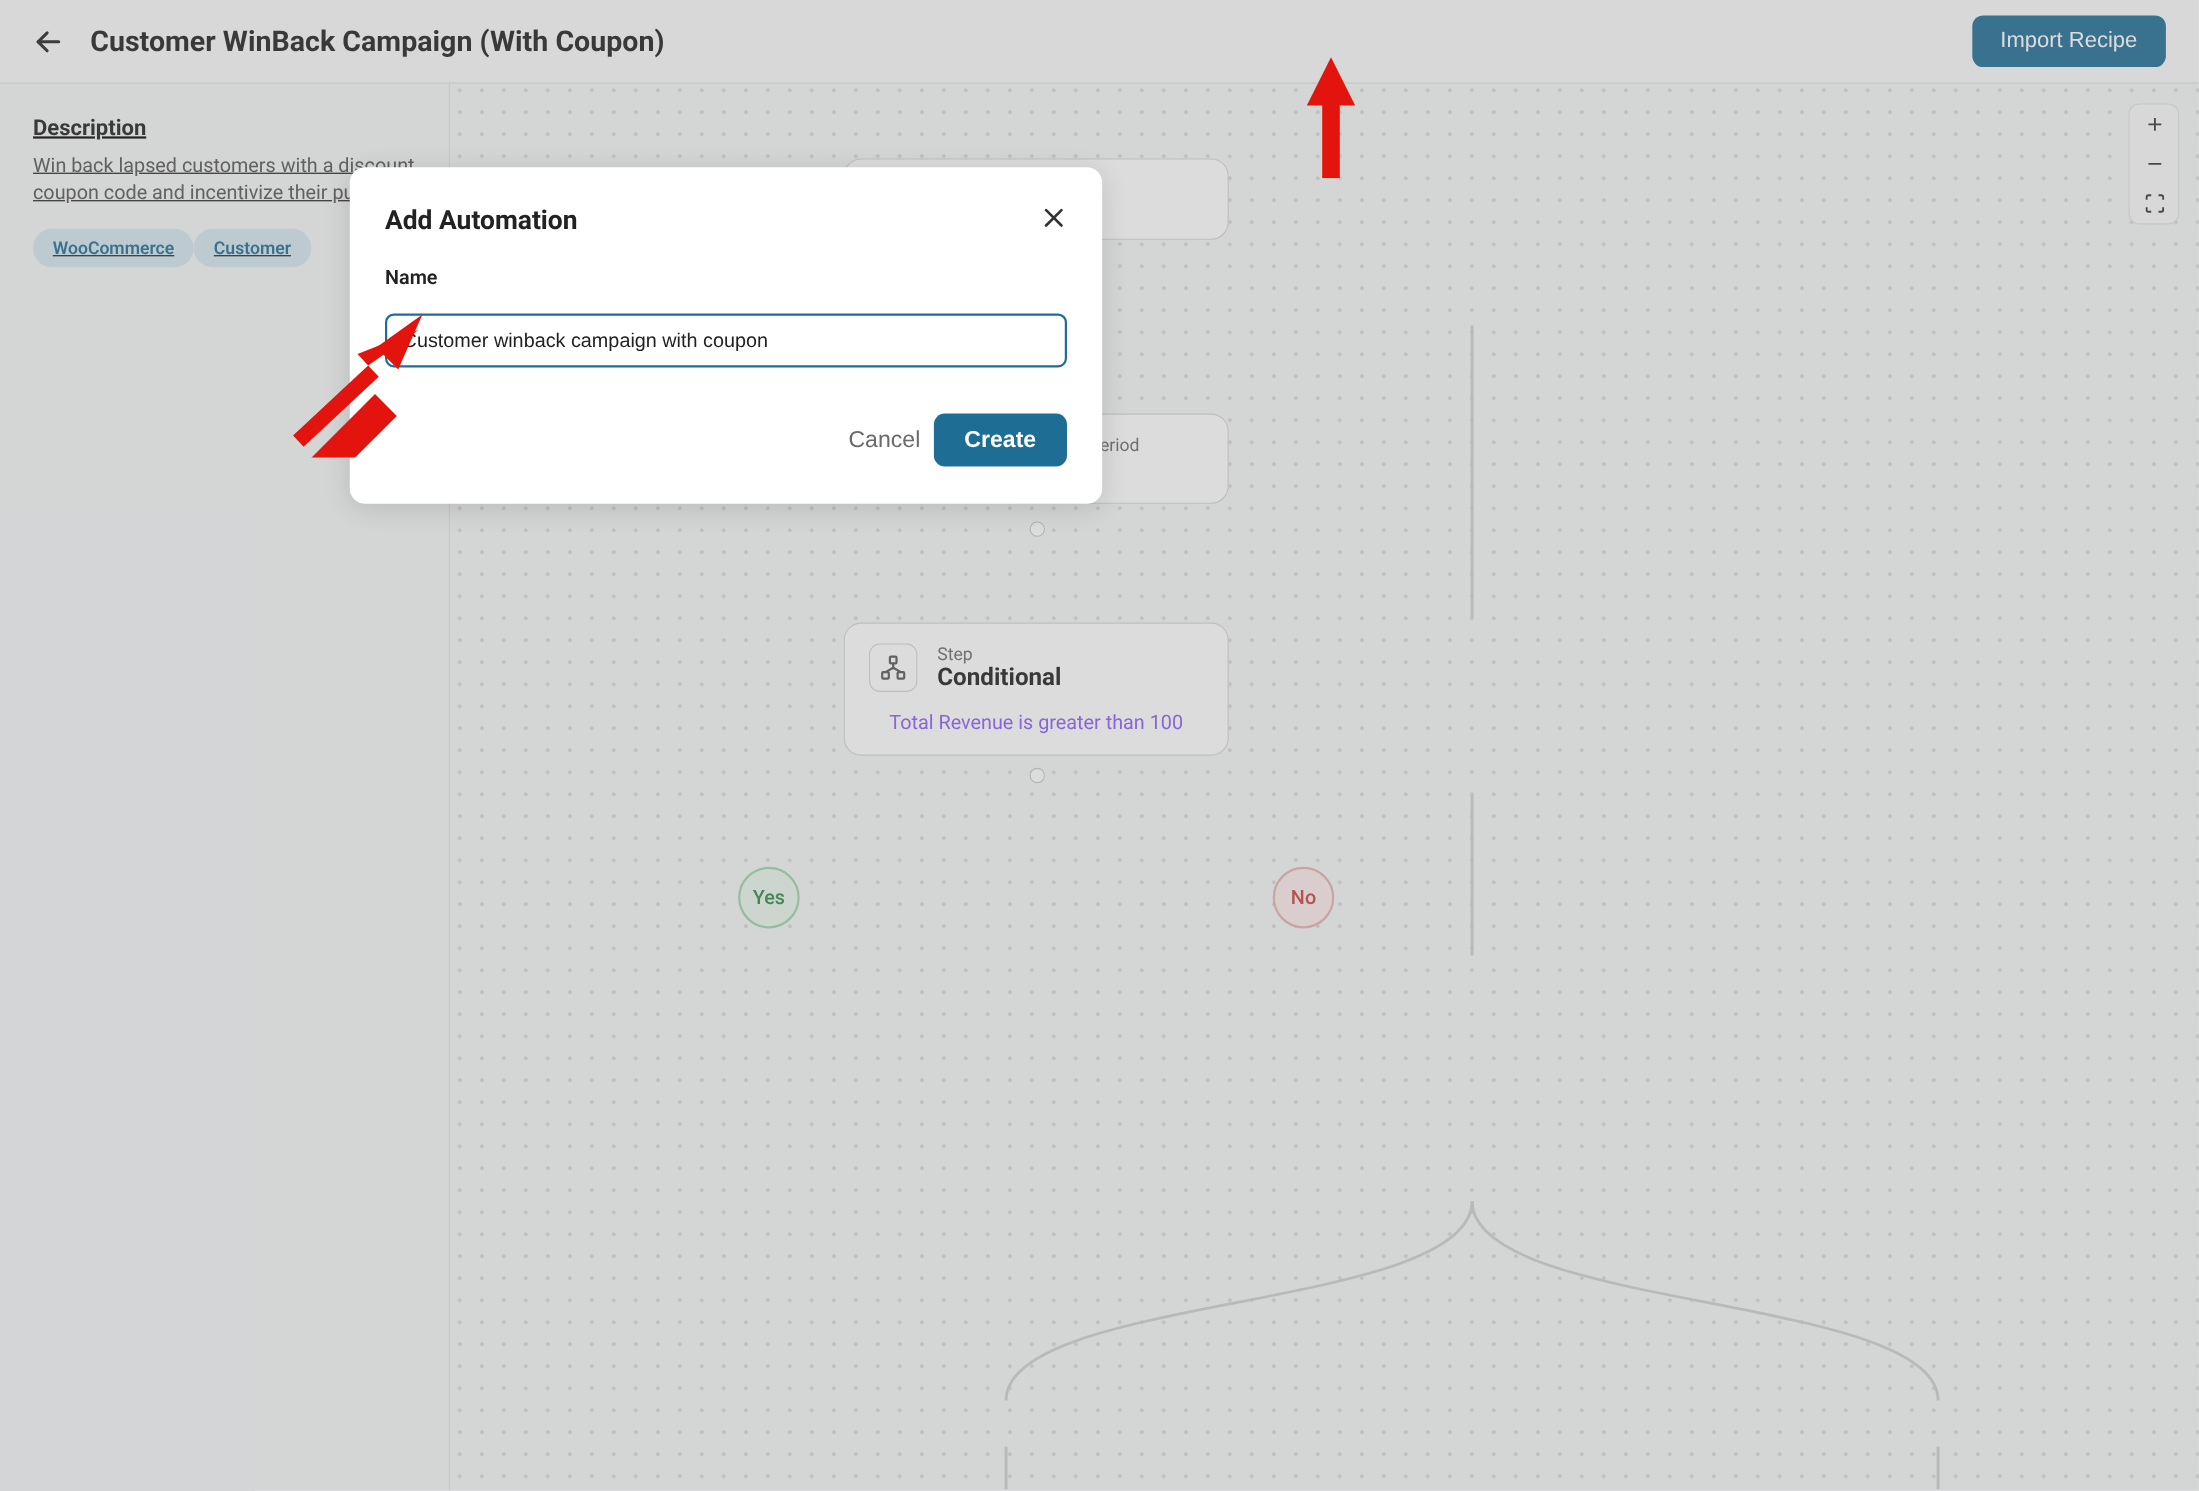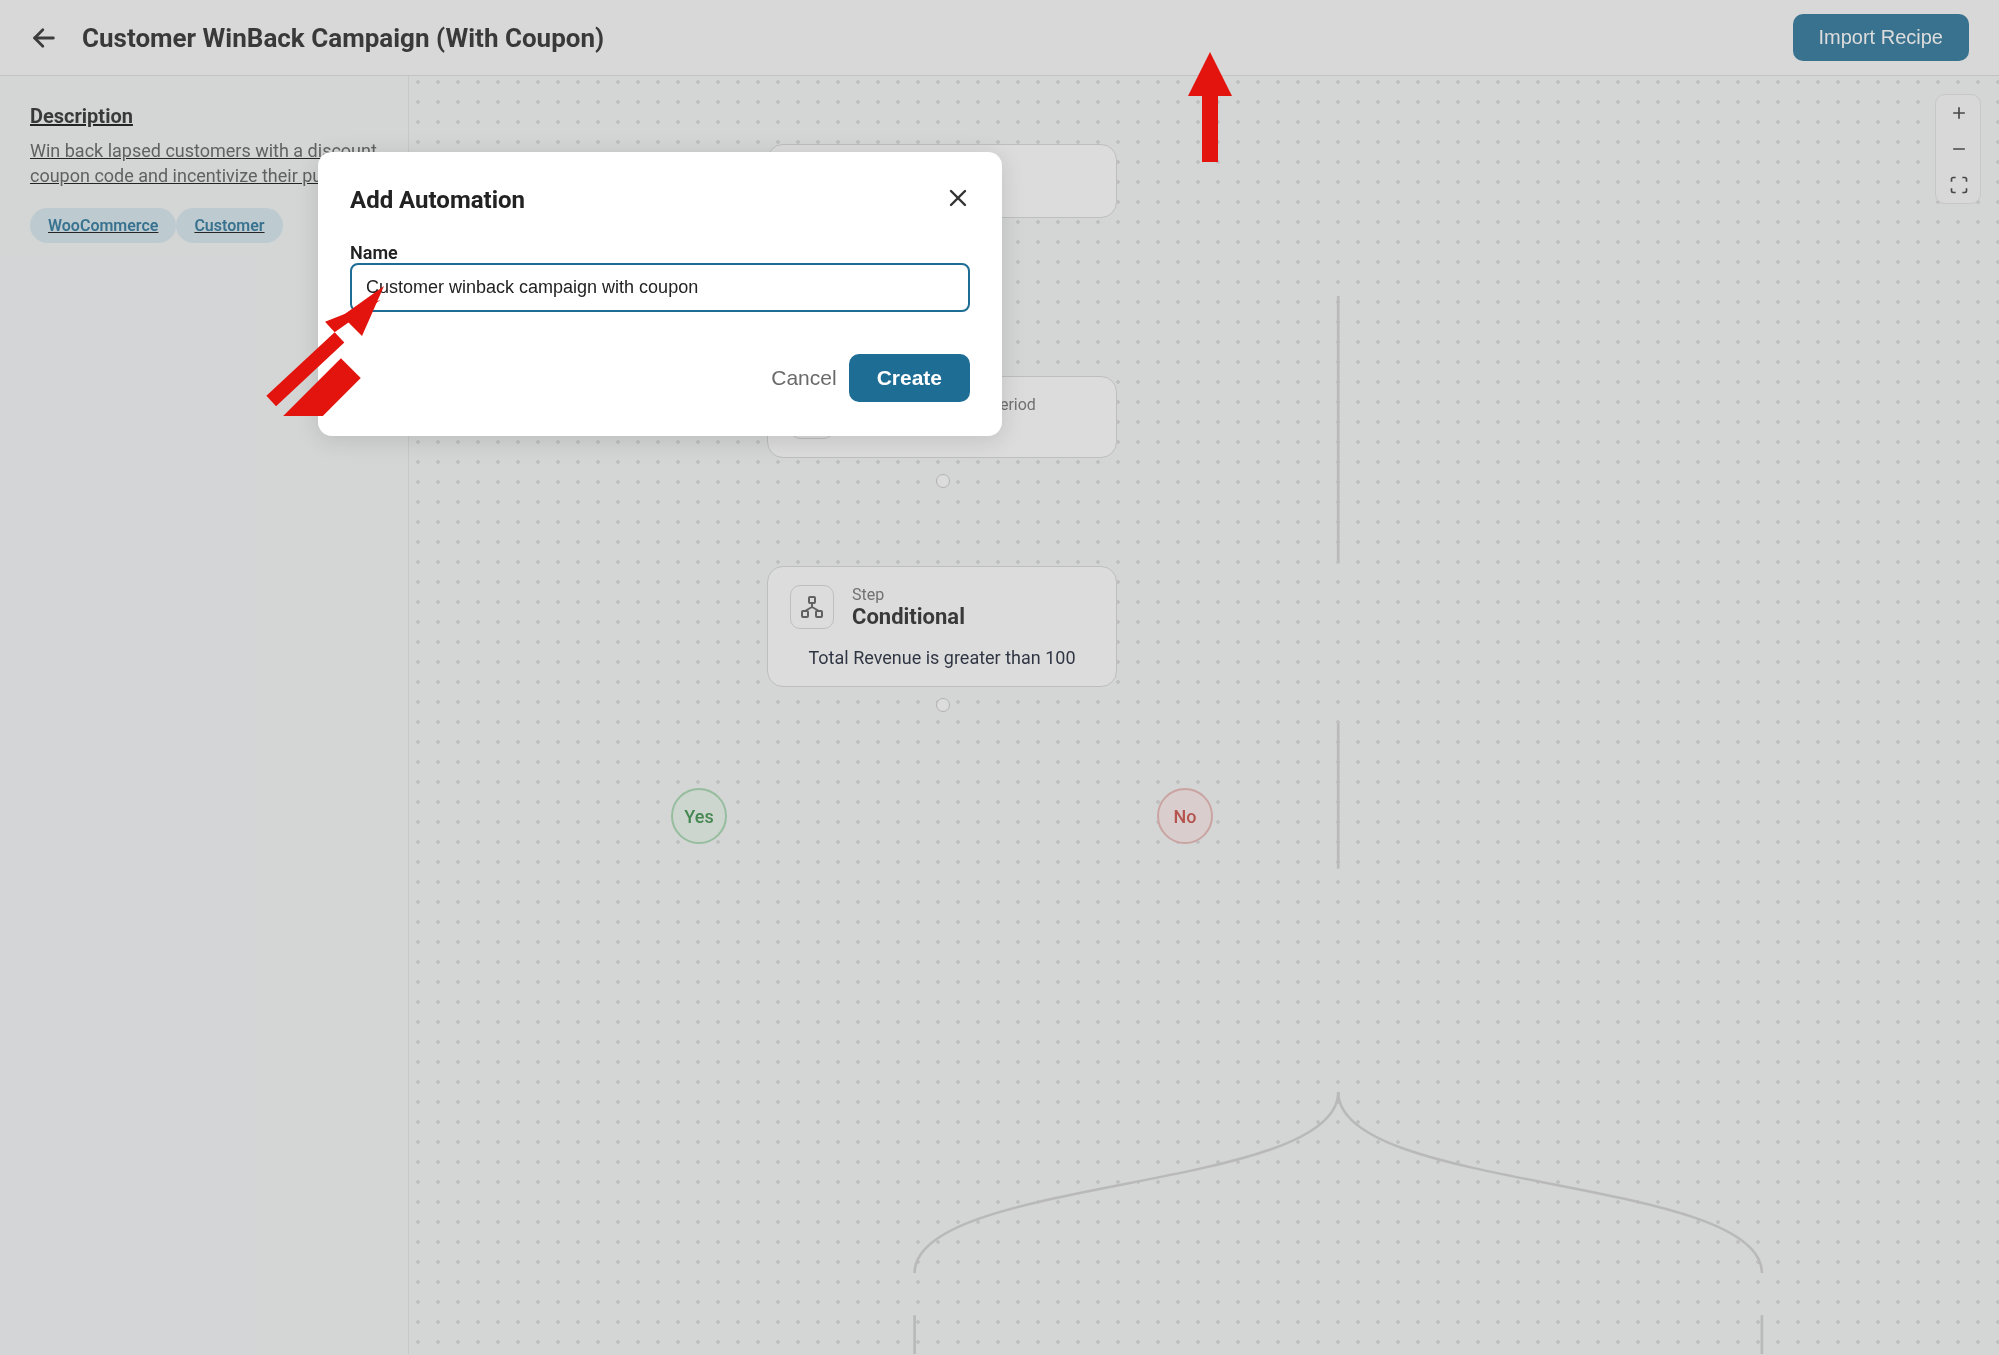--- a/index.html
+++ b/index.html
@@ -44,21 +44,21 @@
 
   .node {
     position: absolute; background: #fff; border: 1px solid #d6d6d6; border-radius: 16px;
     padding: 18px 22px; min-width: 350px;
   }
   .node-header { display: flex; align-items: center; gap: 18px; }
   .node-icon { width: 44px; height: 44px; border: 1px solid #d6d6d6; border-radius: 10px; display: flex; align-items: center; justify-content: center; }
   .node-titles { display: flex; flex-direction: column; }
   .node-small { font-size: 16px; color: #6b6b6b; }
   .node-big { font-size: 22px; font-weight: 700; color: #1e1e1e; }
-  .node-detail { font-size: 18px; color: #0f172a; margin-top: 18px; text-align: center; }
+  .node-detail { font-size: 18px; color: #8b5cf6; margin-top: 18px; text-align: center; }
 
   .pill {
     position: absolute; width: 56px; height: 56px; border-radius: 50%;
     display: flex; align-items: center; justify-content: center; font-size: 18px; font-weight: 500;
   }
   .pill-yes { background: #e9f6ec; border: 2px solid #9fd4aa; color: #2d8a3e; }
   .pill-no { background: #fbeceb; border: 2px solid #e6b2af; color: #c9433b; }
 
   .dot { position: absolute; width: 14px; height: 14px; border: 1px solid #c6c6c6; background: #fff; border-radius: 50%; }
 
@@ -70,21 +70,21 @@
     position: absolute; top: 0; left: 0; width: 100%; height: 100%;
     background: rgba(130,130,130,0.28); z-index: 20; display: flex; align-items: flex-start; justify-content: flex-start;
   }
   .modal {
     position: absolute; top: 152px; left: 318px; width: 684px; background: #fff; border-radius: 14px;
     padding: 34px 32px; box-shadow: 0 4px 24px rgba(0,0,0,0.12);
   }
   .modal-header { display: flex; justify-content: space-between; align-items: center; margin-bottom: 28px; gap: 48px; }
   .modal-title { font-size: 24px; font-weight: 700; color: #222; }
   .close-icon { cursor: pointer; }
-  .field-label { font-size: 18px; font-weight: 600; color: #222; margin-bottom: 0; display: block; }
+  .field-label { font-size: 18px; font-weight: 600; color: #222; margin-bottom: 22px; display: block; }
   .text-input {
     width: 100%; border: 2px solid #1e6d95; border-radius: 8px; padding: 12px 14px;
     font-size: 18px; color: #222; outline: none;
   }
   .modal-actions { display: flex; justify-content: flex-end; gap: 12px; margin-top: 42px; align-items: center; }
   .cancel-btn { background: none; border: none; color: #6a6a6a; font-size: 21px; font-weight: 500; cursor: pointer; }
   .create-btn { background: #1e6d95; color: #fff; border: none; border-radius: 10px; font-size: 21px; font-weight: 600; padding: 12px 28px; cursor: pointer; }
 
   
   .arrow { position: absolute; z-index: 30; }

